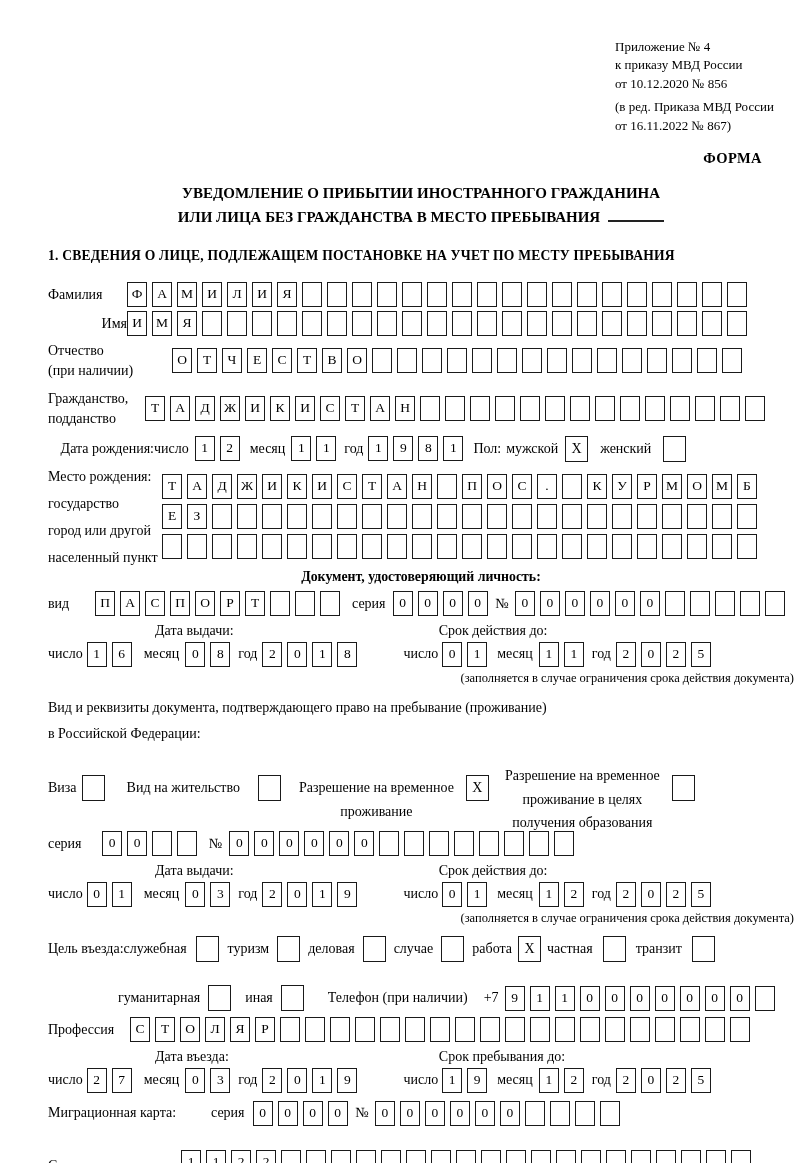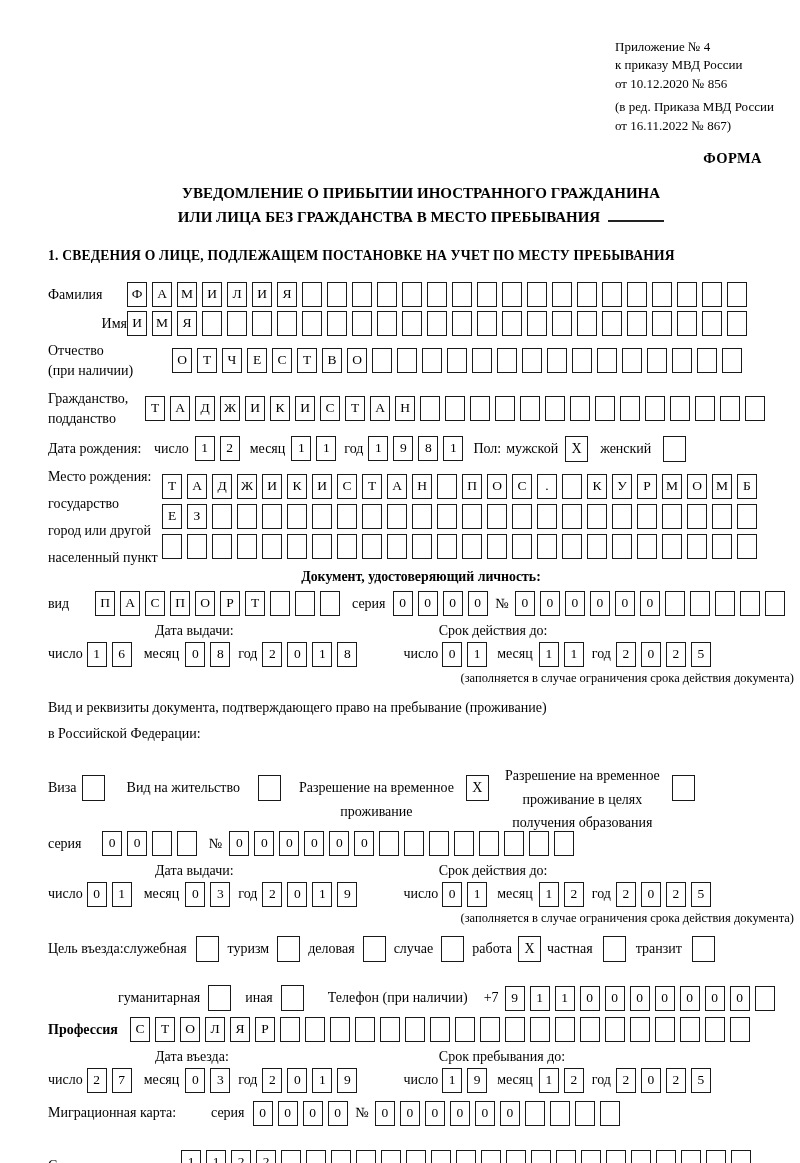--- a/index.html
+++ b/index.html
@@ -182,21 +182,21 @@
         <span class="cell"></span>
         <span class="cell"></span>
         <span class="cell"></span>
         <span class="cell"></span>
         <span class="cell"></span>
         <span class="cell"></span>
       </div>
   </div>
 
   <div class="row" style="margin-top:4px;">
-    <span class="lbl" style="width:106px;">Дата рождения:</span>
+    <span class="lbl" style="width:106px;text-align:right;">Дата рождения:</span>
     <span class="lbl" style="margin-right:6px;">число</span>
     <div class="cells">
         <span class="cell">1</span>
         <span class="cell">2</span>
       </div>
     <span class="lbl" style="margin:0 6px 0 10px;">месяц</span>
     <div class="cells">
         <span class="cell">1</span>
         <span class="cell">1</span>
       </div>
@@ -514,21 +514,21 @@
         <span class="cell">0</span>
         <span class="cell">0</span>
         <span class="cell">0</span>
         <span class="cell">0</span>
         <span class="cell">0</span>
         <span class="cell"></span>
       </div>
   </div>
 
   <div class="row" style="margin-top:6px;">
-    <span class="lbl" style="width:82px;font-weight:bold;">Профессия</span>
+    <span class="lbl" style="width:82px;">Профессия</span>
     <div class="cells">
         <span class="cell">С</span>
         <span class="cell">Т</span>
         <span class="cell">О</span>
         <span class="cell">Л</span>
         <span class="cell">Я</span>
         <span class="cell">Р</span>
         <span class="cell"></span>
         <span class="cell"></span>
         <span class="cell"></span>

